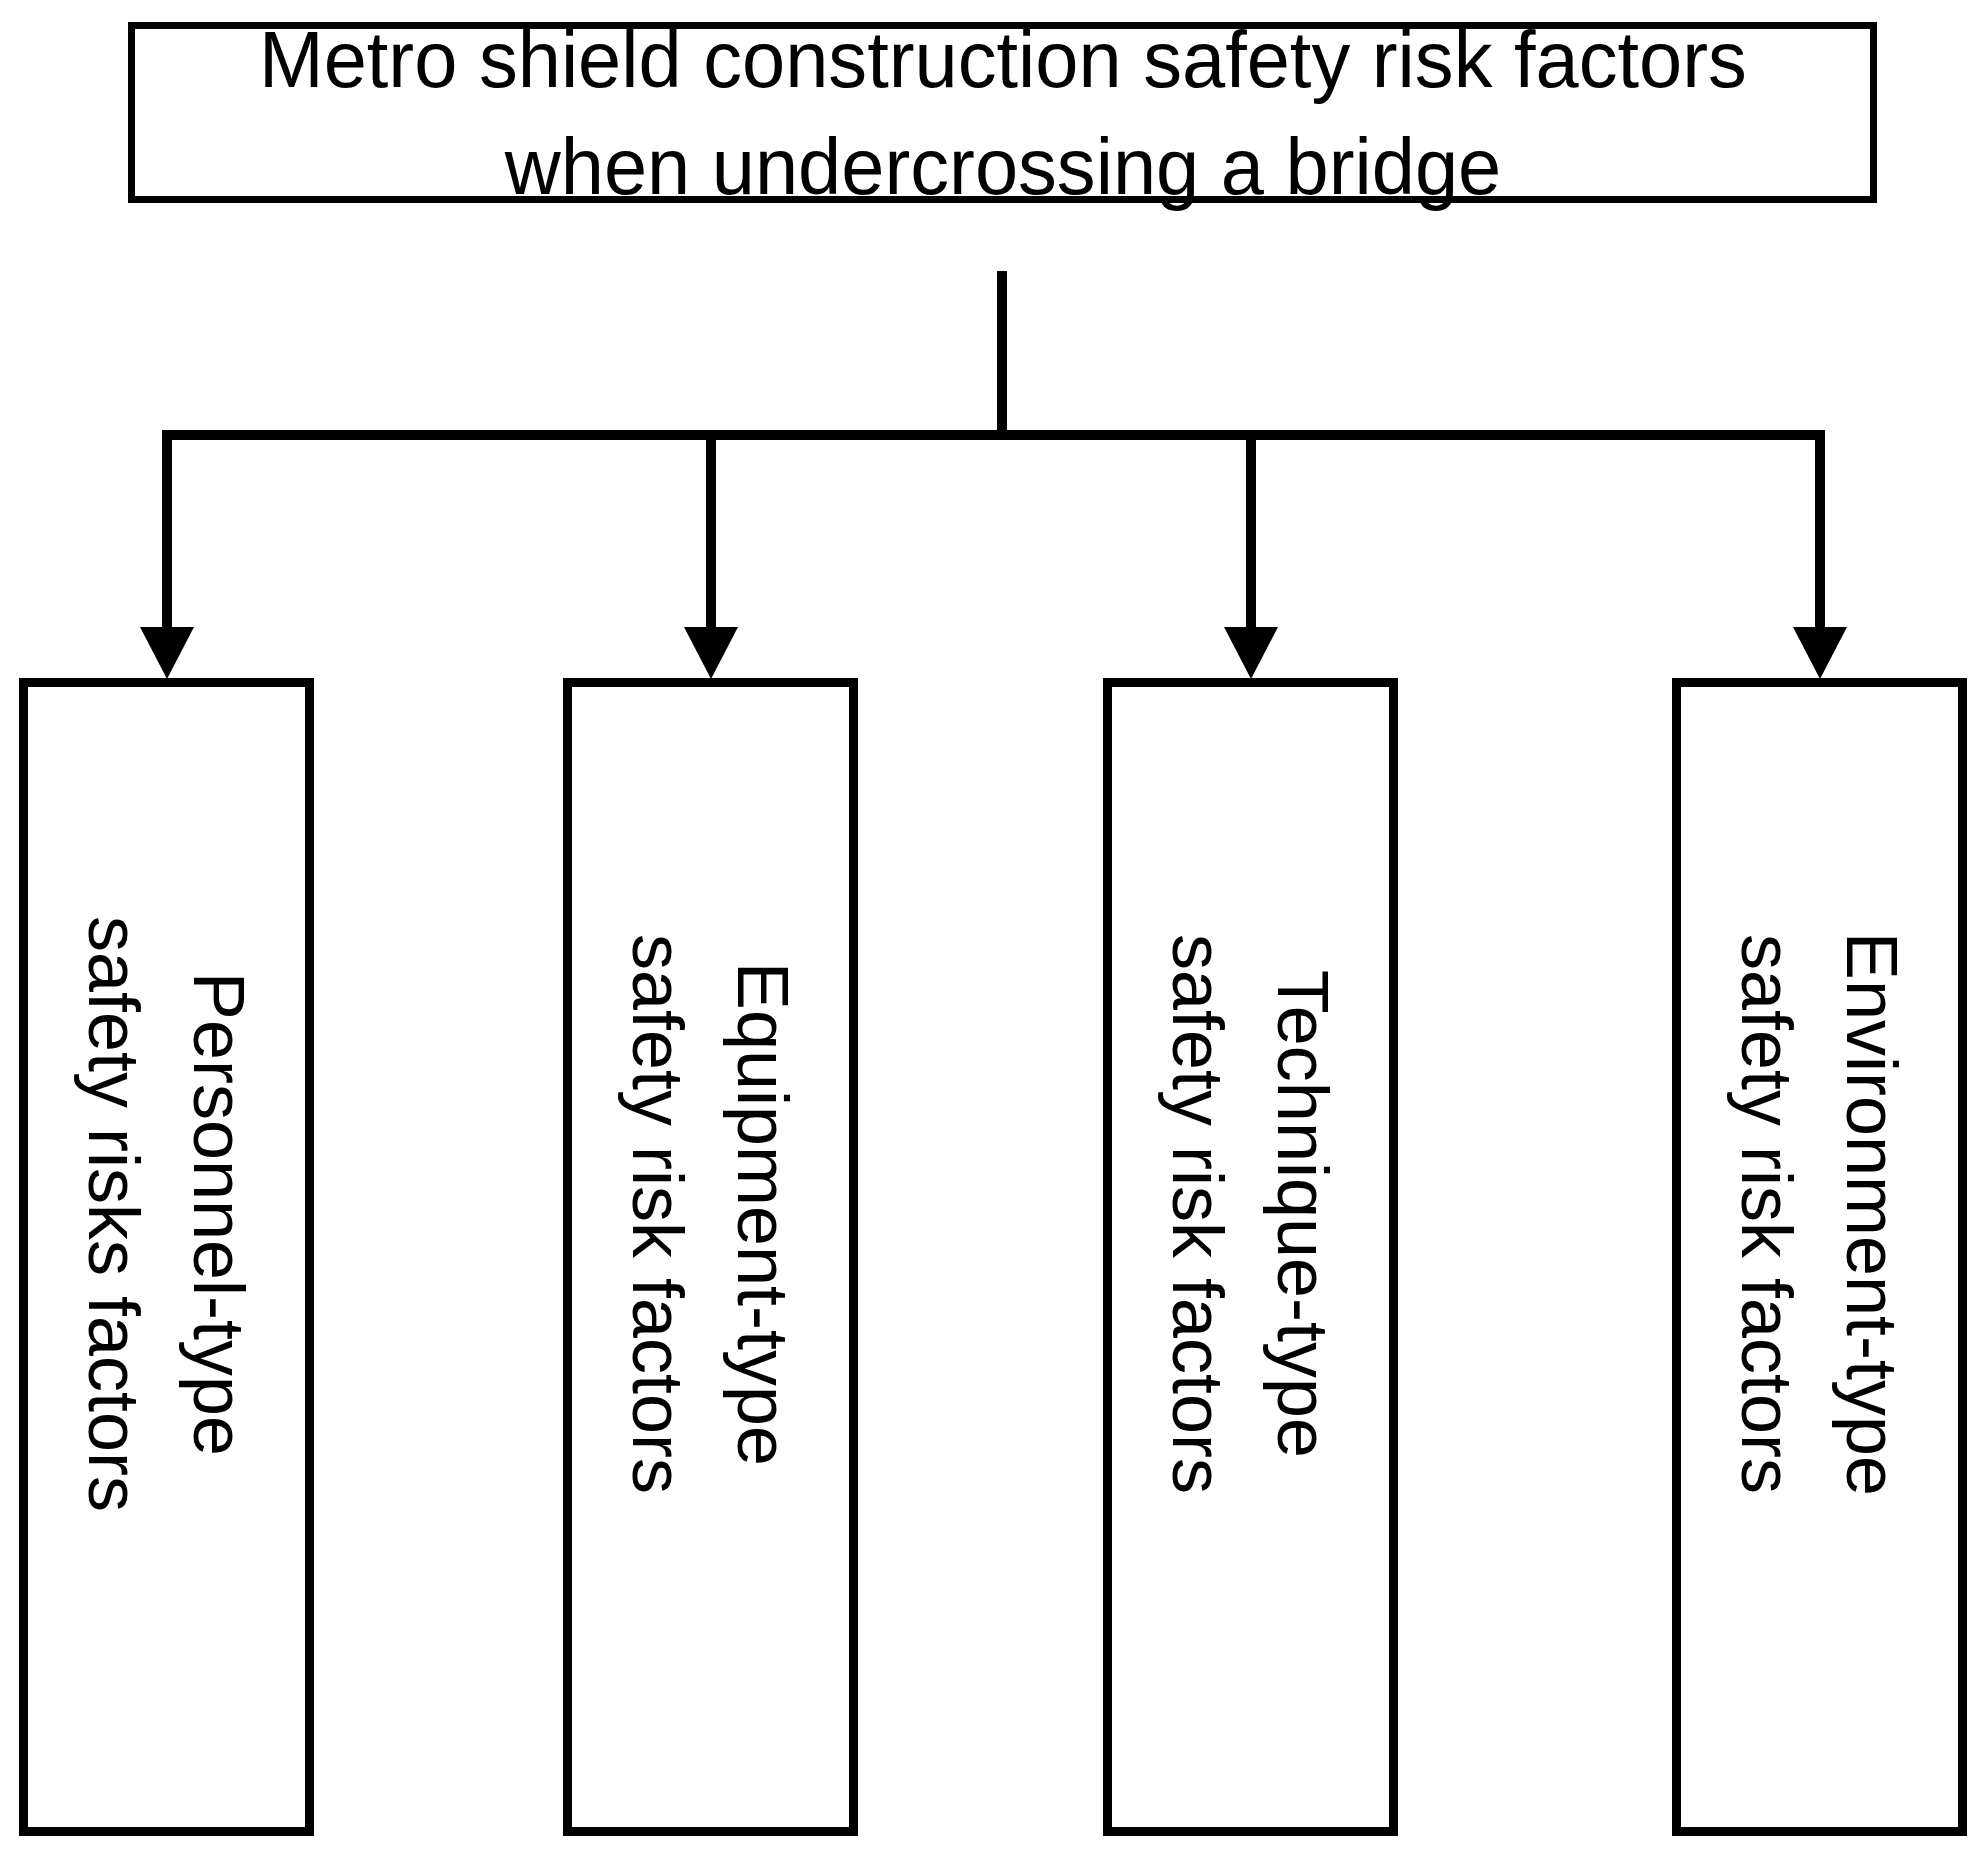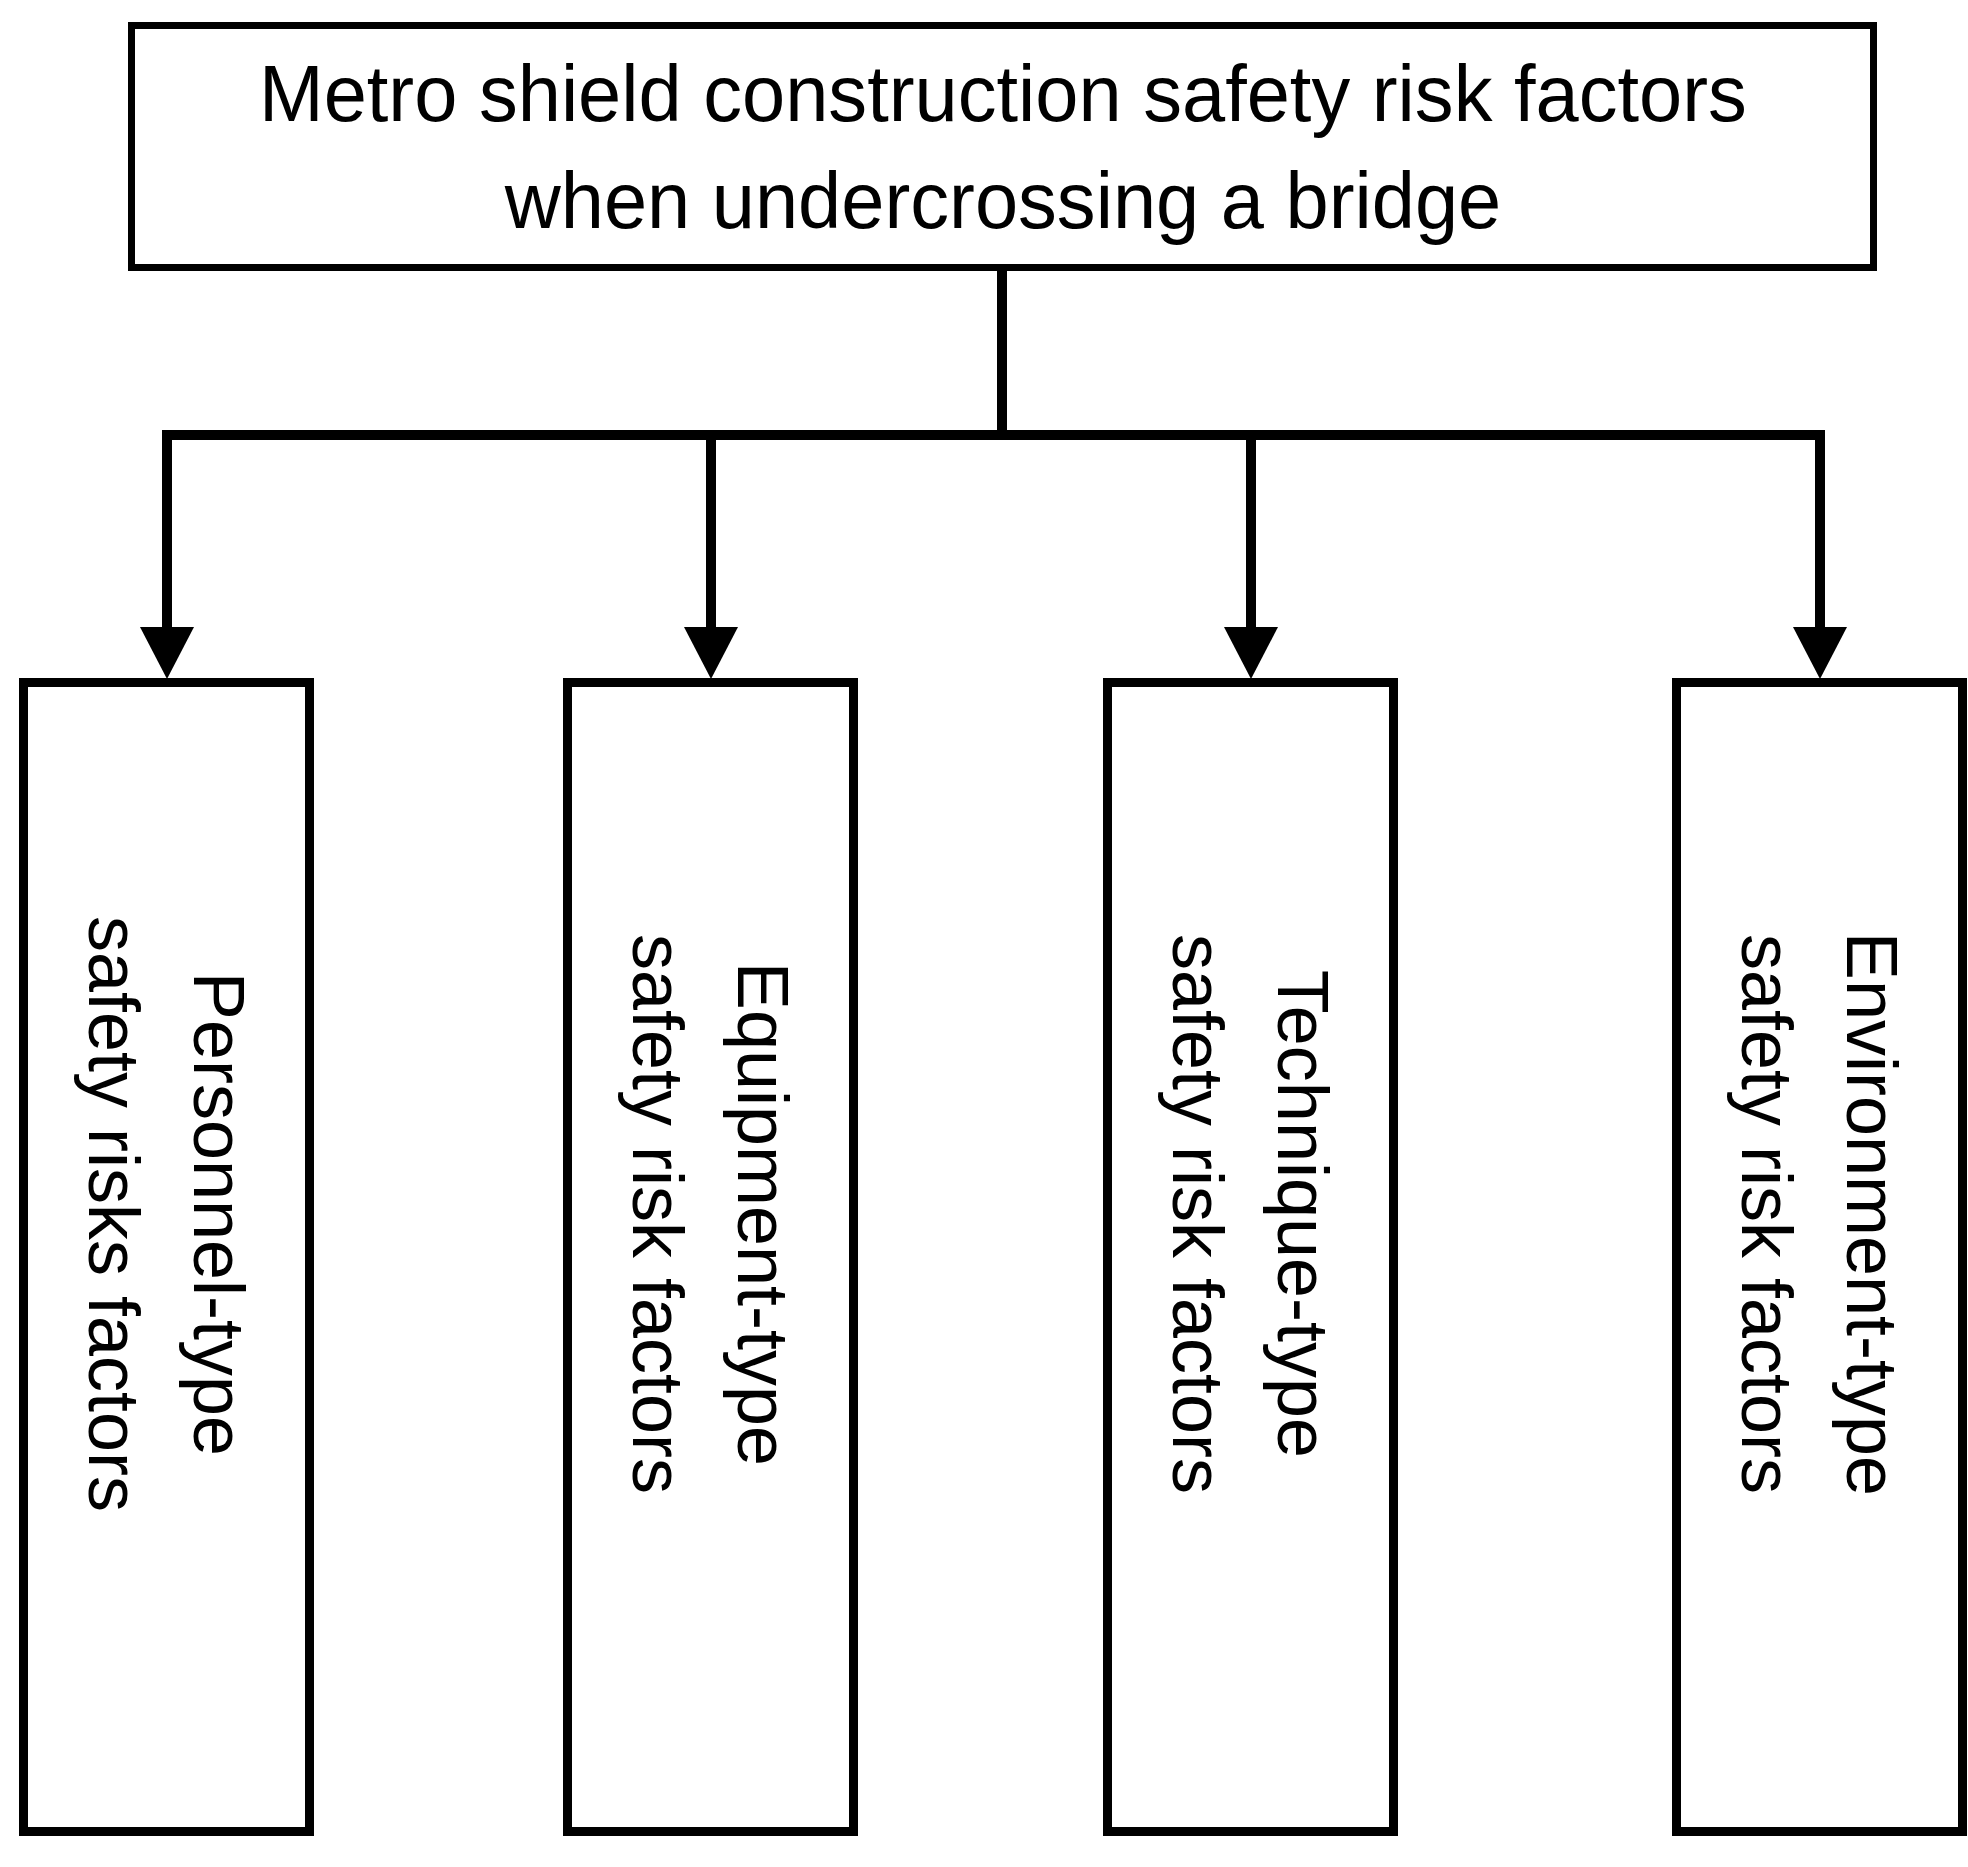--- a/index.html
+++ b/index.html
@@ -21,21 +21,21 @@
     box-sizing: border-box;
     background: #ffffff;
     display: flex;
     align-items: center;
     justify-content: center;
   }
   .title-box {
     left: 128px;
     top: 22px;
     width: 1749px;
-    height: 249px;
+    height: 181px;
     border: 7.6px solid #000000;
   }
   .title-text {
     text-align: center;
     font-size: 80px;
     line-height: 107px;
     white-space: nowrap;
     transform: scaleX(0.97);
   }
   .line {

